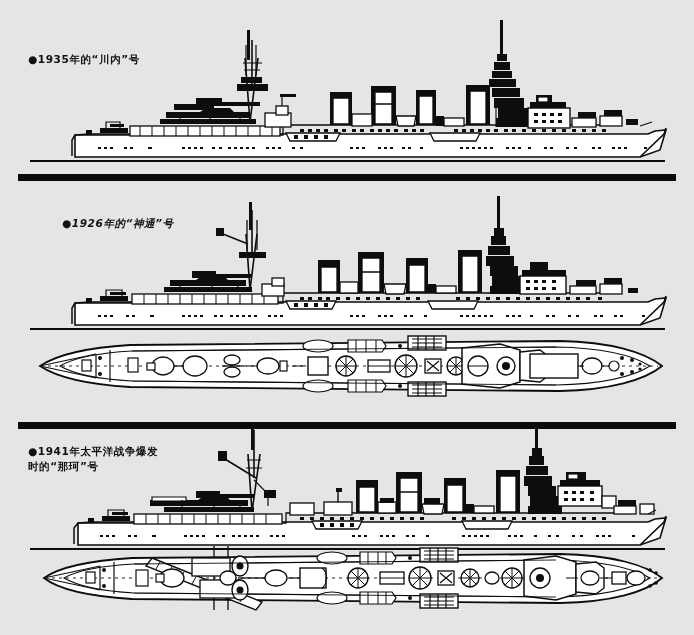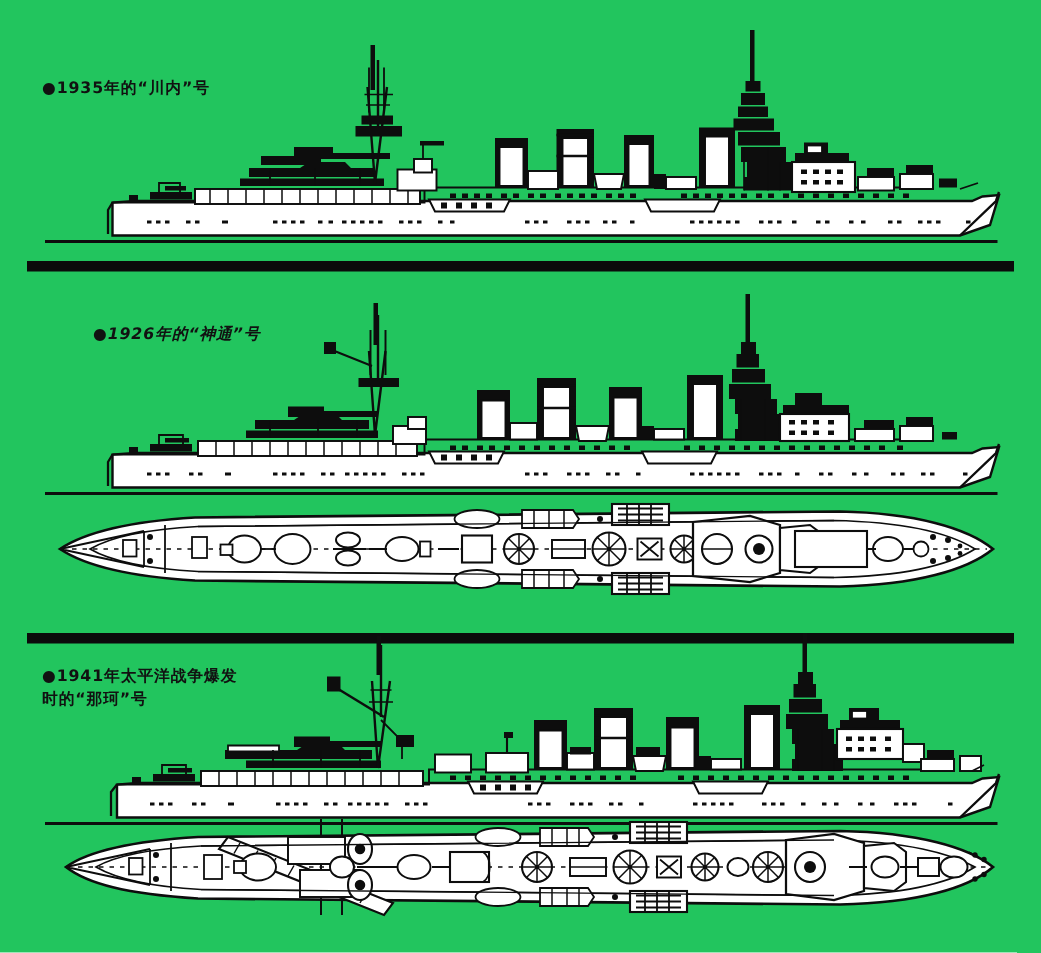--- a/index.html
+++ b/index.html
@@ -7,21 +7,21 @@
     padding: 0;
     background: #ffffff;
   }
   body {
     font-family: "DejaVu Sans", sans-serif;
   }
   #page {
     position: relative;
     width: 694px;
     height: 635px;
-    background: #22c55e;
+    background: #e5e5e5;
     overflow: hidden;
   }
   .caption {
     position: absolute;
     font-family: "DejaVu Sans", sans-serif;
     font-size: 10.5px;
     line-height: 15px;
     color: #111111;
     letter-spacing: 0.6px;
     white-space: pre;

